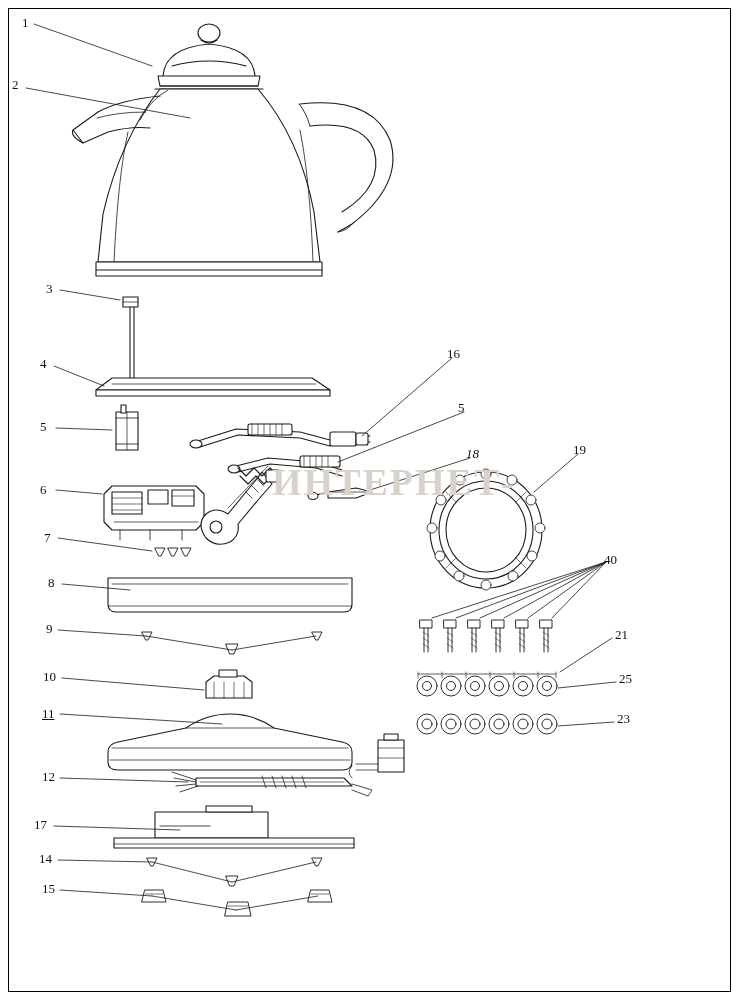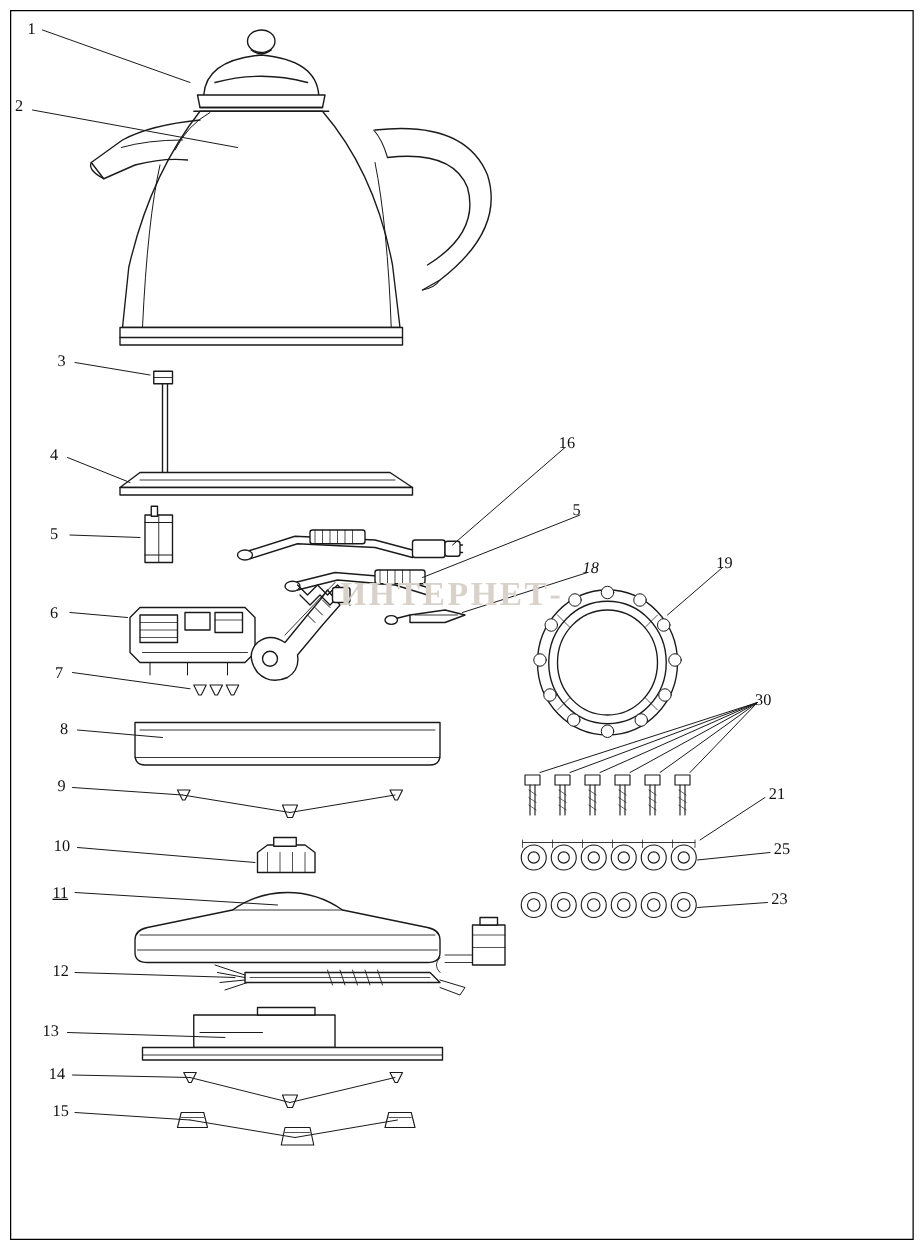--- a/index.html
+++ b/index.html
@@ -42,21 +42,21 @@
     line-height: 1;
     user-select: none;
   }
   .wm {
     position: absolute;
     font-family: "Liberation Serif", serif;
     font-weight: bold;
     color: #d9d2cb;
     letter-spacing: 2px;
     white-space: nowrap;
-    font-size: 27px;
+    font-size: 38px;
   }
   .wm1 { left: 272px; top: 460px; }
   .wm2 { left: 272px; top: 508px; }
 </style>
 </head>
 <body>
 
 <div id="page">
 
   <div id="frame"></div>
@@ -348,25 +348,25 @@
   <div class="callout" style="left:46px;  top:282px;">3</div>
   <div class="callout" style="left:40px;  top:357px;">4</div>
   <div class="callout" style="left:40px;  top:420px;">5</div>
   <div class="callout" style="left:40px;  top:483px;">6</div>
   <div class="callout" style="left:44px;  top:531px;">7</div>
   <div class="callout" style="left:48px;  top:576px;">8</div>
   <div class="callout" style="left:46px;  top:622px;">9</div>
   <div class="callout" style="left:43px;  top:670px;">10</div>
   <div class="callout" style="left:42px;  top:707px;text-decoration:underline;">11</div>
   <div class="callout" style="left:42px;  top:770px;">12</div>
-  <div class="callout" style="left:34px;  top:818px;">13</div>
+  <div class="callout" style="left:34px;  top:818px;">17</div>
   <div class="callout" style="left:39px;  top:852px;">14</div>
   <div class="callout" style="left:42px;  top:882px;">15</div>
   <div class="callout" style="left:447px; top:347px;">16</div>
   <div class="callout" style="left:458px; top:401px;">5</div>
   <div class="callout" style="left:466px; top:447px;font-style:italic;">18</div>
   <div class="callout" style="left:573px; top:443px;">19</div>
-  <div class="callout" style="left:604px; top:553px;">30</div>
+  <div class="callout" style="left:604px; top:553px;">40</div>
   <div class="callout" style="left:615px; top:628px;">21</div>
   <div class="callout" style="left:619px; top:672px;">25</div>
   <div class="callout" style="left:617px; top:712px;">23</div>
 
 </div>
 
 </body></html>

